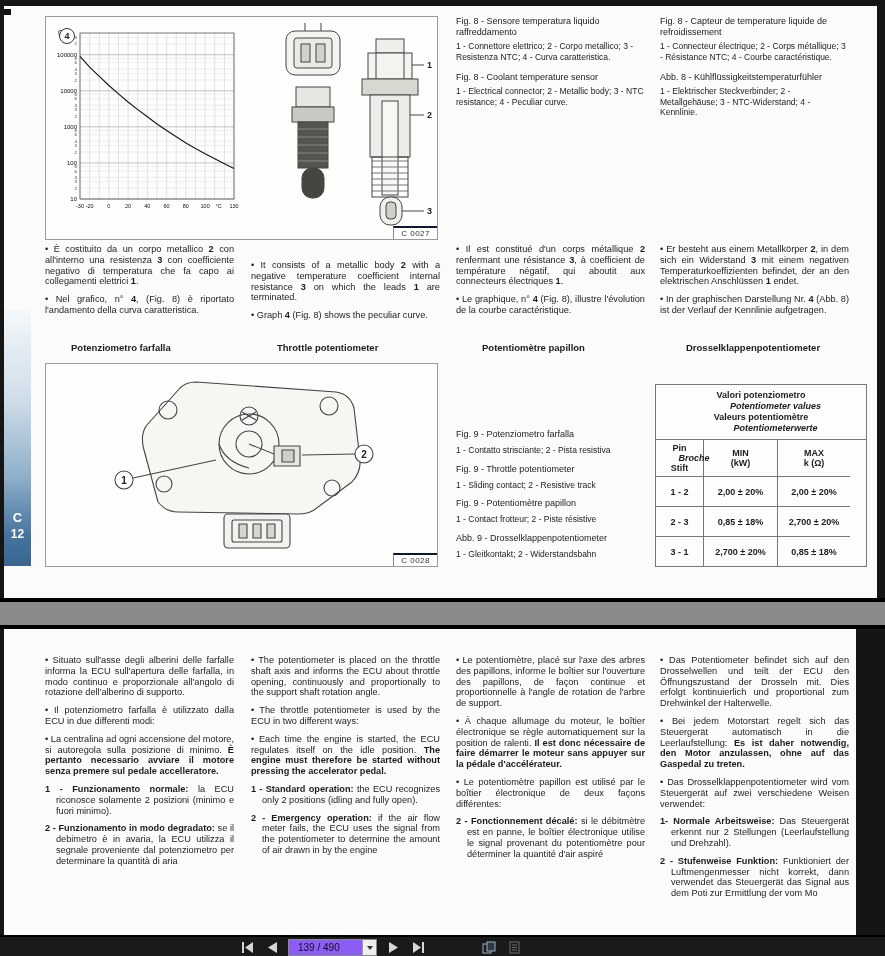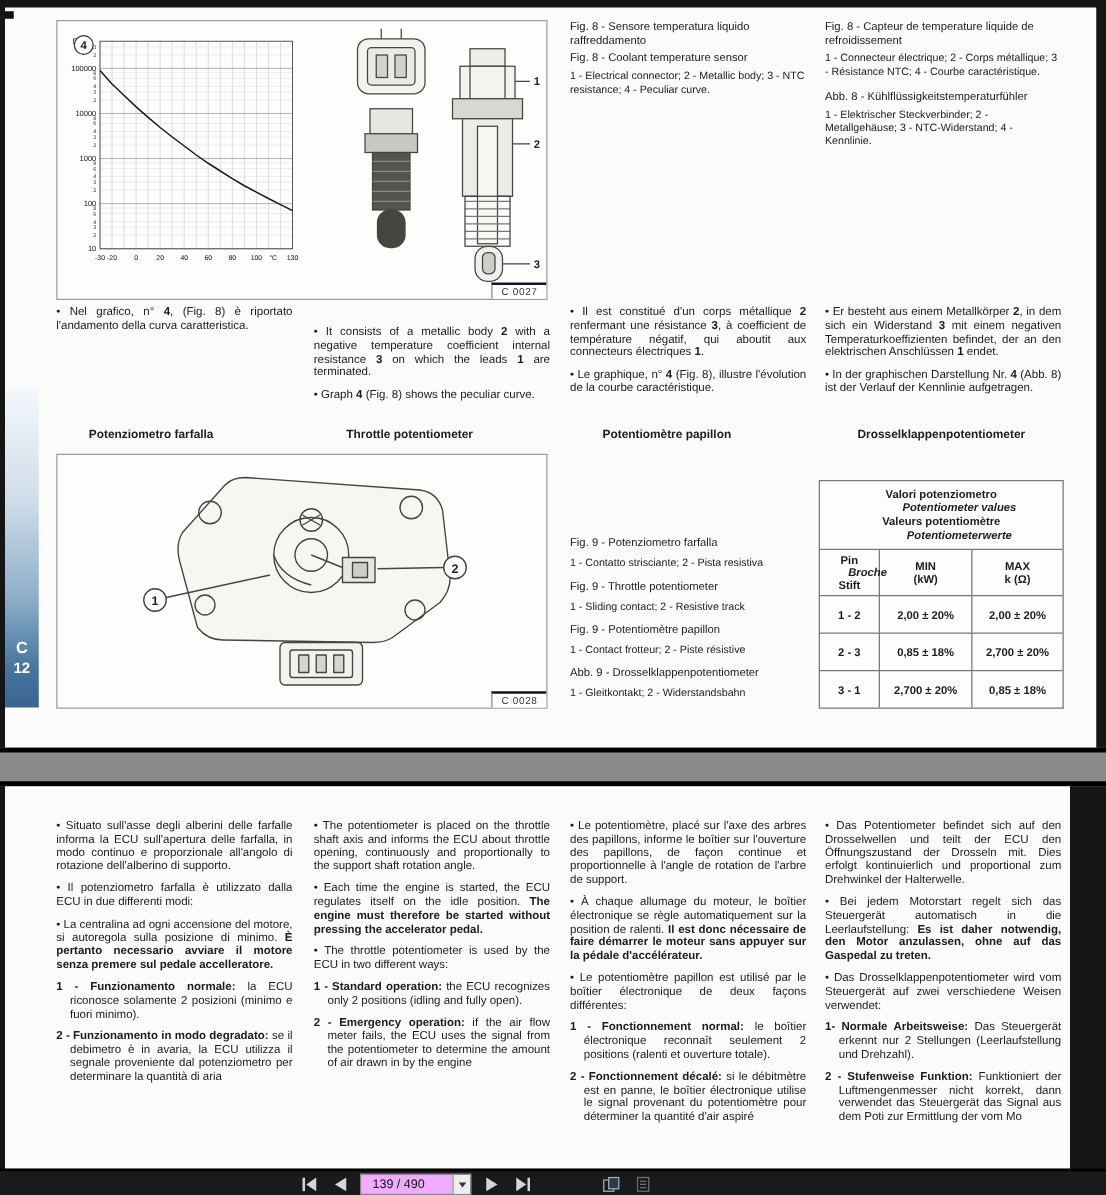--- a/index.html
+++ b/index.html
@@ -28,21 +28,21 @@
   .hang{padding-left:11px;text-indent:-11px;}
   .b{font-weight:bold;}
   .sect-h{position:absolute;top:336px;font-size:9.5px;font-weight:bold;padding-left:26px;}
   .cap-title{font-size:9px;font-weight:normal;line-height:11px;margin:0 0 3px 0;}
   .cap-items{font-size:8.5px;line-height:10.5px;margin:0 0 10px 0;color:#222;}
   .cap9{position:absolute;left:452px;top:423px;width:192px;}
   .cap9 .cap-title{white-space:nowrap;overflow:hidden;margin-bottom:5px;}
   .cap9 .cap-items{white-space:nowrap;overflow:hidden;margin-bottom:8px;}
 
   
-  #pot-table{position:absolute;left:651px;top:378px;width:196px;border:1px solid #777;background:#fdfdfc;box-sizing:border-box;}
+  #pot-table{position:absolute;left:651px;top:378px;width:212px;border:1px solid #777;background:#fdfdfc;box-sizing:border-box;}
   .tbl-title{border-bottom:1px solid #777;padding:5px 2px;text-align:center;font-size:9px;font-weight:bold;line-height:11px;}
   .i{font-style:italic;margin-left:29px;}
   .tbl-grid{display:grid;grid-template-columns:48px 74px 72px;}
   .tbl-grid>div{border-right:1px solid #777;border-top:1px solid #777;display:flex;align-items:center;justify-content:center;
     min-height:29px;font-size:9px;font-weight:bold;text-align:center;}
   .tbl-grid>div:nth-child(3n){border-right:none;}
   .tbl-grid>div:nth-child(-n+3){border-top:none;}
   .th{flex-direction:column;line-height:10px;font-size:8.5px;padding:3px 0;}
 
   
@@ -50,21 +50,21 @@
     background:linear-gradient(180deg,#f4f8fb 0%,#cfdde9 35%,#8fb0ca 65%,#46749f 88%,#3a6591 100%);}
   .side-label{position:absolute;left:0;width:100%;text-align:center;color:#fff;font-weight:bold;}
   #side-c{top:200px;font-size:13px;}
   #side-12{top:217px;font-size:12px;}
 
   
   .toolbar{position:absolute;left:0;top:935px;width:885px;height:21px;background:#1a1a1a;border-top:2px solid #000;box-sizing:border-box;}
   .tb-inner{position:absolute;left:238px;top:2px;display:flex;align-items:center;gap:7px;}
   .tbtn{width:18px;height:15px;display:flex;align-items:center;justify-content:center;background:transparent;border:none;padding:0;cursor:pointer;}
   .gap{margin-left:46px;}
-  .page-combo{display:flex;align-items:center;height:15px;background:#f0abfc;border:1px solid #8a8a8a;}
+  .page-combo{display:flex;align-items:center;height:15px;background:#8b5cf6;border:1px solid #8a8a8a;}
   .page-combo .val{font-size:10px;padding:0 12px 0 9px;color:#111;min-width:52px;}
   .page-combo .dd{width:13px;height:15px;border-left:1px solid #999;display:flex;align-items:center;justify-content:center;background:#eee;}
   .caret{width:0;height:0;border-left:3.5px solid transparent;border-right:3.5px solid transparent;border-top:4px solid #333;}
 </style>
 </head>
 <body>
 
 <div class="viewport">
 
   <div class="divider"></div>
@@ -196,38 +196,40 @@
         <text x="149" y="47" font-size="9" font-weight="bold" fill="#222">1</text>
         <text x="149" y="97" font-size="9" font-weight="bold" fill="#222">2</text>
         <text x="149" y="193" font-size="9" font-weight="bold" fill="#222">3</text>
       </svg>
       <div class="figcode">C 0027</div>
     </div>
 
     <div class="col" style="left:452px;top:10px">
       <div>
         <p class="cap-title">Fig. 8 - Sensore temperatura liquido raffreddamento</p>
+        <p class="cap-items">1 - Connettore elettrico; 2 - Corpo metallico; 3 - Resistenza NTC; 4 - Curva caratteristica.</p>
       </div>
       <div>
         <p class="cap-title">Fig. 8 - Coolant temperature sensor</p>
         <p class="cap-items">1 - Electrical connector; 2 - Metallic body; 3 - NTC resistance; 4 - Peculiar curve.</p>
       </div>
     </div>
     <div class="col" style="left:656px;top:10px">
       <div>
         <p class="cap-title">Fig. 8 - Capteur de temperature liquide de refroidissement</p>
         <p class="cap-items">1 - Connecteur électrique; 2 - Corps métallique; 3 - Résistance NTC; 4 - Courbe caractéristique.</p>
       </div>
       <div>
         <p class="cap-title">Abb. 8 - Kühlflüssigkeitstemperaturfühler</p>
         <p class="cap-items">1 - Elektrischer Steckverbinder; 2 - Metallgehäuse; 3 - NTC-Widerstand; 4 - Kennlinie.</p>
       </div>
     </div>
 
     <div class="col" style="left:41px;top:238px">
+      <p class="bp"><span>• È costituito da un corpo metallico </span><span class="b">2</span><span> con all'interno una resistenza </span><span class="b">3</span><span> con coefficiente negativo di temperatura che fa capo ai collegamenti elettrici </span><span class="b">1</span><span>.</span></p>
       <p class="bp"><span>• Nel grafico, n° </span><span class="b">4</span><span>, (Fig. 8) è riportato l'andamento della curva caratteristica.</span></p>
     </div>
     <div class="col" style="left:247px;top:254px">
       <p class="bp"><span>• It consists of a metallic body </span><span class="b">2</span><span> with a negative temperature coefficient internal resistance </span><span class="b">3</span><span> on which the leads </span><span class="b">1</span><span> are terminated.</span></p>
       <p class="bp"><span>• Graph </span><span class="b">4</span><span> (Fig. 8) shows the peculiar curve.</span></p>
     </div>
     <div class="col" style="left:452px;top:238px">
       <p class="bp"><span>• Il est constitué d'un corps métallique </span><span class="b">2</span><span> renfermant une résistance </span><span class="b">3</span><span>, à coefficient de température négatif, qui aboutit aux connecteurs électriques </span><span class="b">1</span><span>.</span></p>
       <p class="bp"><span>• Le graphique, n° </span><span class="b">4</span><span> (Fig. 8), illustre l'évolution de la courbe caractéristique.</span></p>
     </div>
@@ -327,30 +329,29 @@
   <div class="page" id="page2">
     <div class="col2" style="left:41px">
       <p class="bp"><span>• Situato sull'asse degli alberini delle farfalle informa la ECU sull'apertura delle farfalla, in modo continuo e proporzionale all'angolo di rotazione dell'alberino di supporto.</span></p>
       <p class="bp"><span>• Il potenziometro farfalla è utilizzato dalla ECU in due differenti modi:</span></p>
       <p class="bp"><span>• La centralina ad ogni accensione del motore, si autoregola sulla posizione di minimo. </span><span class="b">È pertanto necessario avviare il motore senza premere sul pedale accelleratore.</span></p>
       <p class="bp hang"><span class="b">1 - Funzionamento normale:</span><span> la ECU riconosce solamente 2 posizioni (minimo e fuori minimo).</span></p>
       <p class="bp hang"><span class="b">2 - Funzionamento in modo degradato:</span><span> se il debimetro è in avaria, la ECU utilizza il segnale proveniente dal potenziometro per determinare la quantità di aria</span></p>
     </div>
     <div class="col2" style="left:247px">
       <p class="bp"><span>• The potentiometer is placed on the throttle shaft axis and informs the ECU about throttle opening, continuously and proportionally to the support shaft rotation angle.</span></p>
+      <p class="bp"><span>• The throttle potentiometer is used by the ECU in two different ways:</span></p>
       <p class="bp"><span>• Each time the engine is started, the ECU regulates itself on the idle position. </span><span class="b">The engine must therefore be started without pressing the accelerator pedal.</span></p>
-      <p class="bp"><span>• The throttle potentiometer is used by the ECU in two different ways:</span></p>
       <p class="bp hang"><span class="b">1 - Standard operation:</span><span> the ECU recognizes only 2 positions (idling and fully open).</span></p>
       <p class="bp hang"><span class="b">2 - Emergency operation:</span><span> if the air flow meter fails, the ECU uses the signal from the potentiometer to determine the amount of air drawn in by the engine</span></p>
     </div>
     <div class="col2" style="left:452px">
       <p class="bp"><span>• Le potentiomètre, placé sur l'axe des arbres des papillons, informe le boîtier sur l'ouverture des papillons, de façon continue et proportionnelle à l'angle de rotation de l'arbre de support.</span></p>
       <p class="bp"><span>• À chaque allumage du moteur, le boîtier électronique se règle automatiquement sur la position de ralenti. </span><span class="b">Il est donc nécessaire de faire démarrer le moteur sans appuyer sur la pédale d'accélérateur.</span></p>
       <p class="bp"><span>• Le potentiomètre papillon est utilisé par le boîtier électronique de deux façons différentes:</span></p>
-      <p class="bp hang"><span class="b">1 - Fonctionnement normal:</span><span> le boîtier électronique reconnaît seulement 2 positions (ralenti et ouverture totale).</span></p>
       <p class="bp hang"><span class="b">2 - Fonctionnement décalé:</span><span> si le débitmètre est en panne, le boîtier électronique utilise le signal provenant du potentiomètre pour déterminer la quantité d'air aspiré</span></p>
     </div>
     <div class="col2" style="left:656px">
       <p class="bp"><span>• Das Potentiometer befindet sich auf den Drosselwellen und teilt der ECU den Öffnungszustand der Drosseln mit. Dies erfolgt kontinuierlich und proportional zum Drehwinkel der Halterwelle.</span></p>
       <p class="bp"><span>• Bei jedem Motorstart regelt sich das Steuergerät automatisch in die Leerlaufstellung: </span><span class="b">Es ist daher notwendig, den Motor anzulassen, ohne auf das Gaspedal zu treten.</span></p>
       <p class="bp"><span>• Das Drosselklappenpotentiometer wird vom Steuergerät auf zwei verschiedene Weisen verwendet:</span></p>
       <p class="bp hang"><span class="b">1- Normale Arbeitsweise:</span><span> Das Steuergerät erkennt nur 2 Stellungen (Leerlaufstellung und Drehzahl).</span></p>
       <p class="bp hang"><span class="b">2 - Stufenweise Funktion:</span><span> Funktioniert der Luftmengenmesser nicht korrekt, dann verwendet das Steuergerät das Signal aus dem Poti zur Ermittlung der vom Mo</span></p>
     </div>
   </div>

